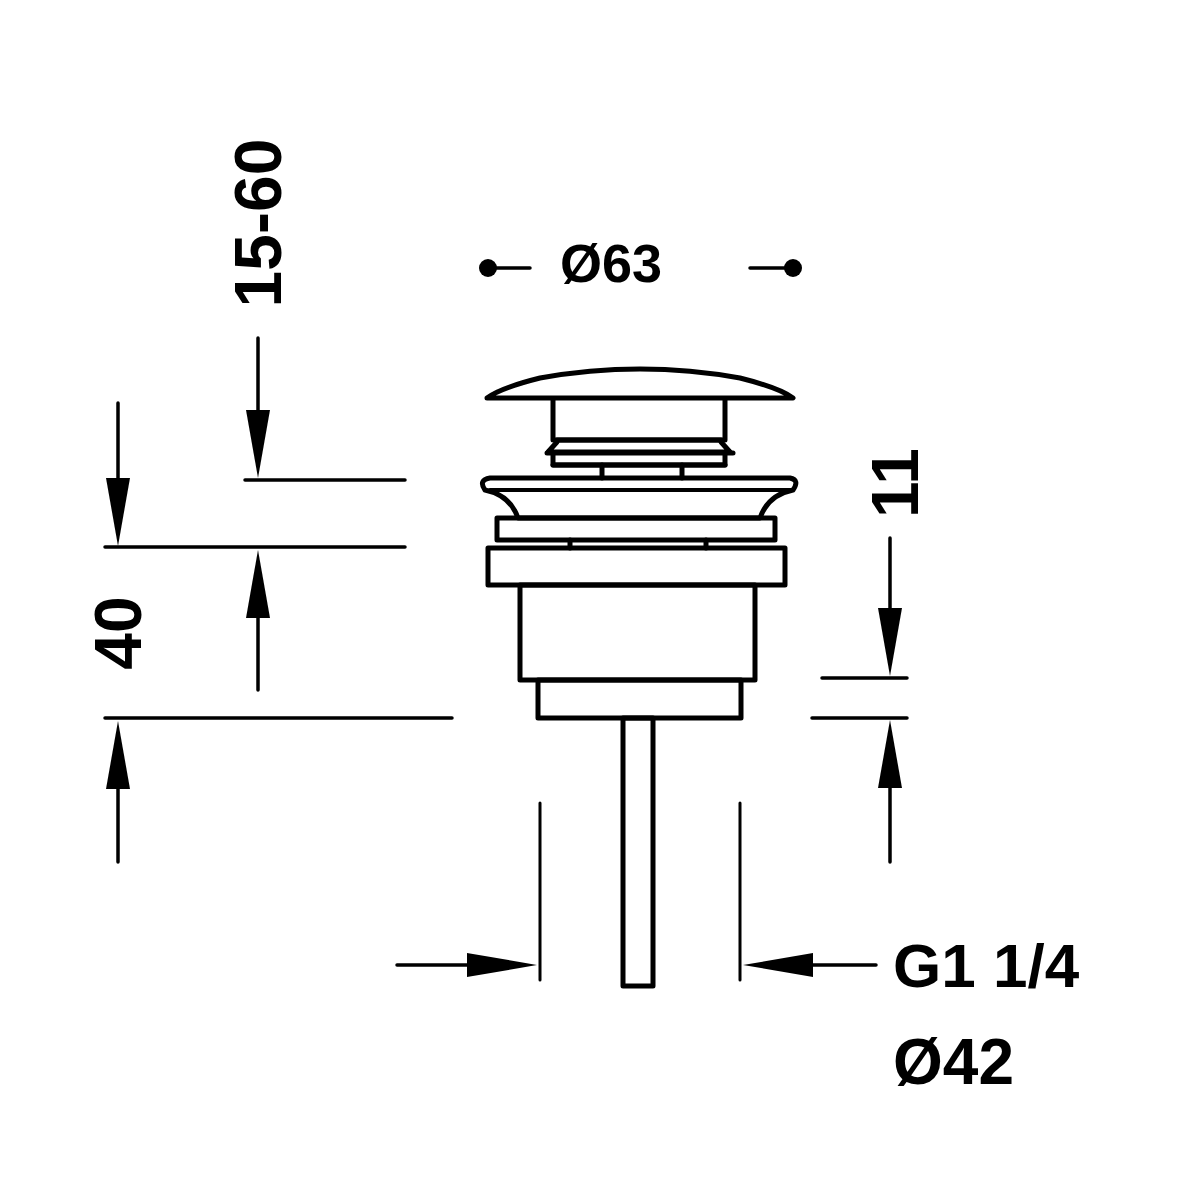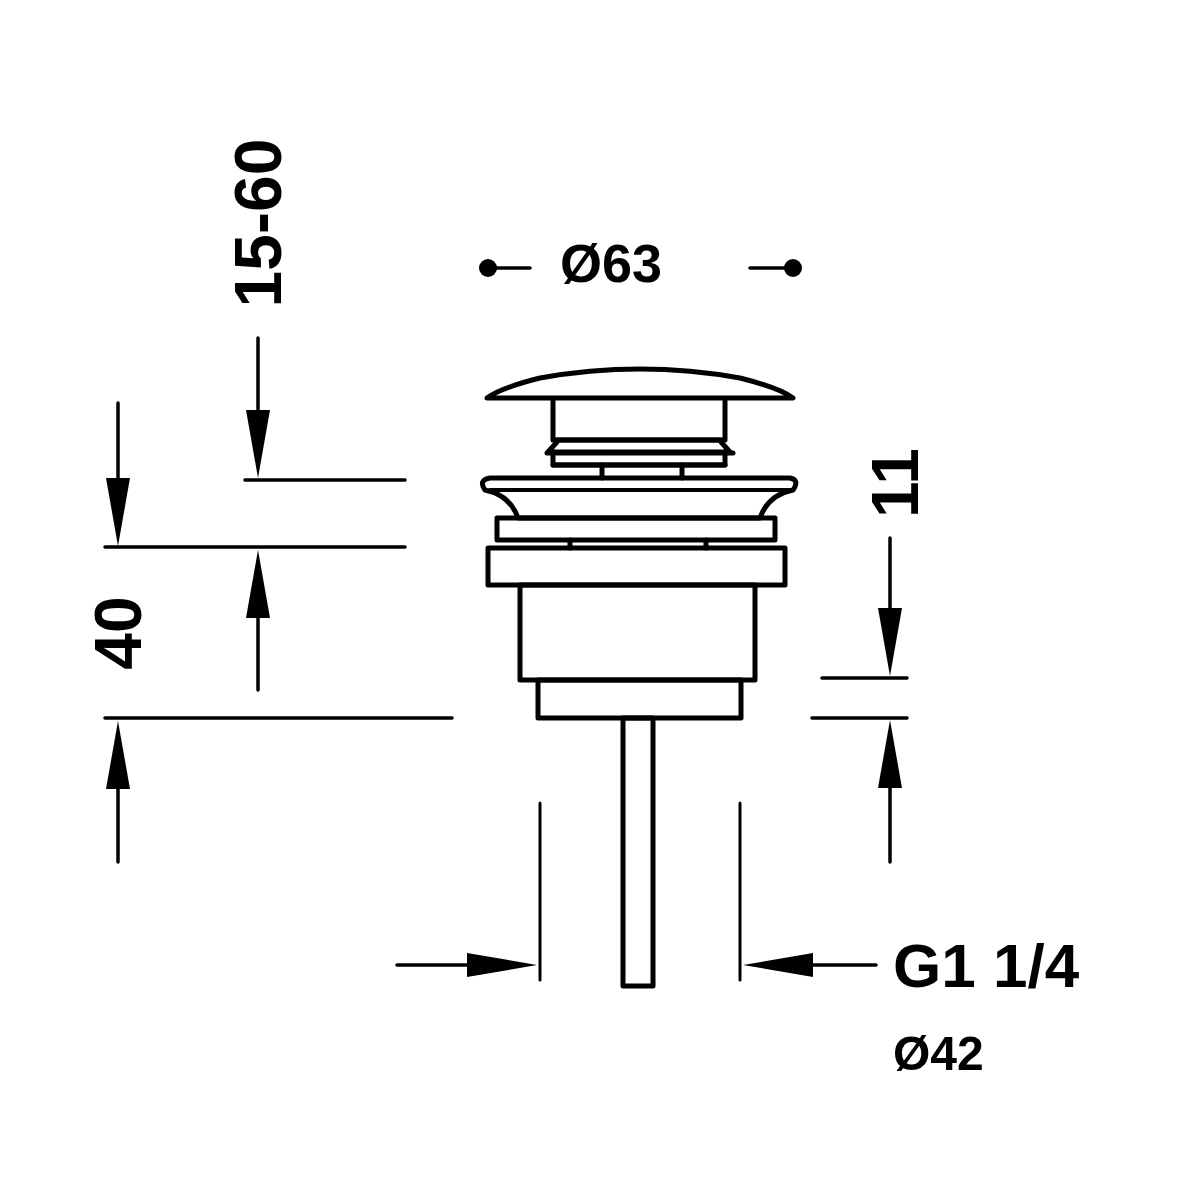--- a/index.html
+++ b/index.html
@@ -81,13 +81,13 @@
 <div class="lbl" style="left:560px; top:236px; font-size:54px;">Ø63</div>
 
 <div class="lbl rot" style="left:163px; top:190px; width:190px; height:66px; font-size:66px; text-align:center;">15-60</div>
 
 <div class="lbl rot" style="left:78px; top:600px; width:80px; height:66px; font-size:66px; text-align:center;">40</div>
 
 <div class="lbl rot" style="left:855px; top:450px; width:80px; height:66px; font-size:66px; text-align:center;">11</div>
 
 <div class="lbl" style="left:893px; top:935px; font-size:62px;text-align:right;">G1 1/4</div>
 
-<div class="lbl" style="left:893px; top:1030px; font-size:48px;">Ø42</div>
+<div class="lbl" style="left:893px; top:1030px; font-size:64px;">Ø42</div>
 
 </body></html>

